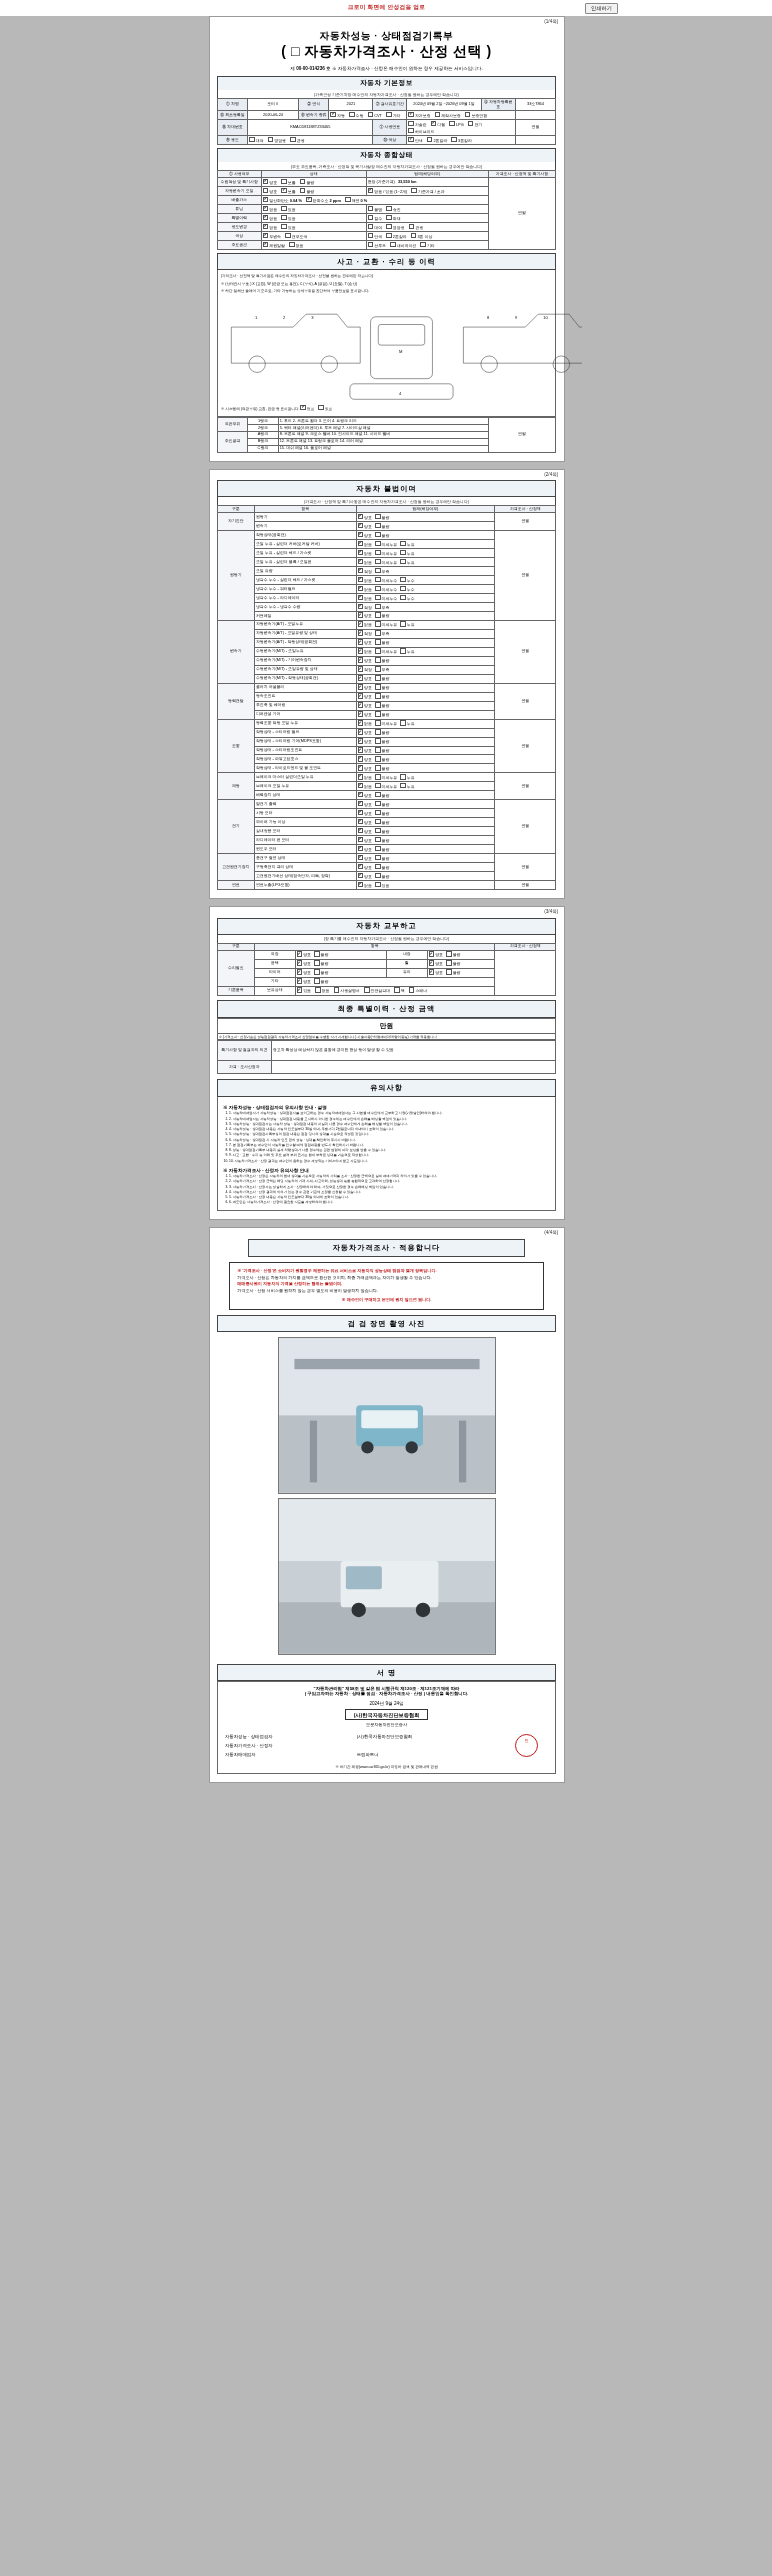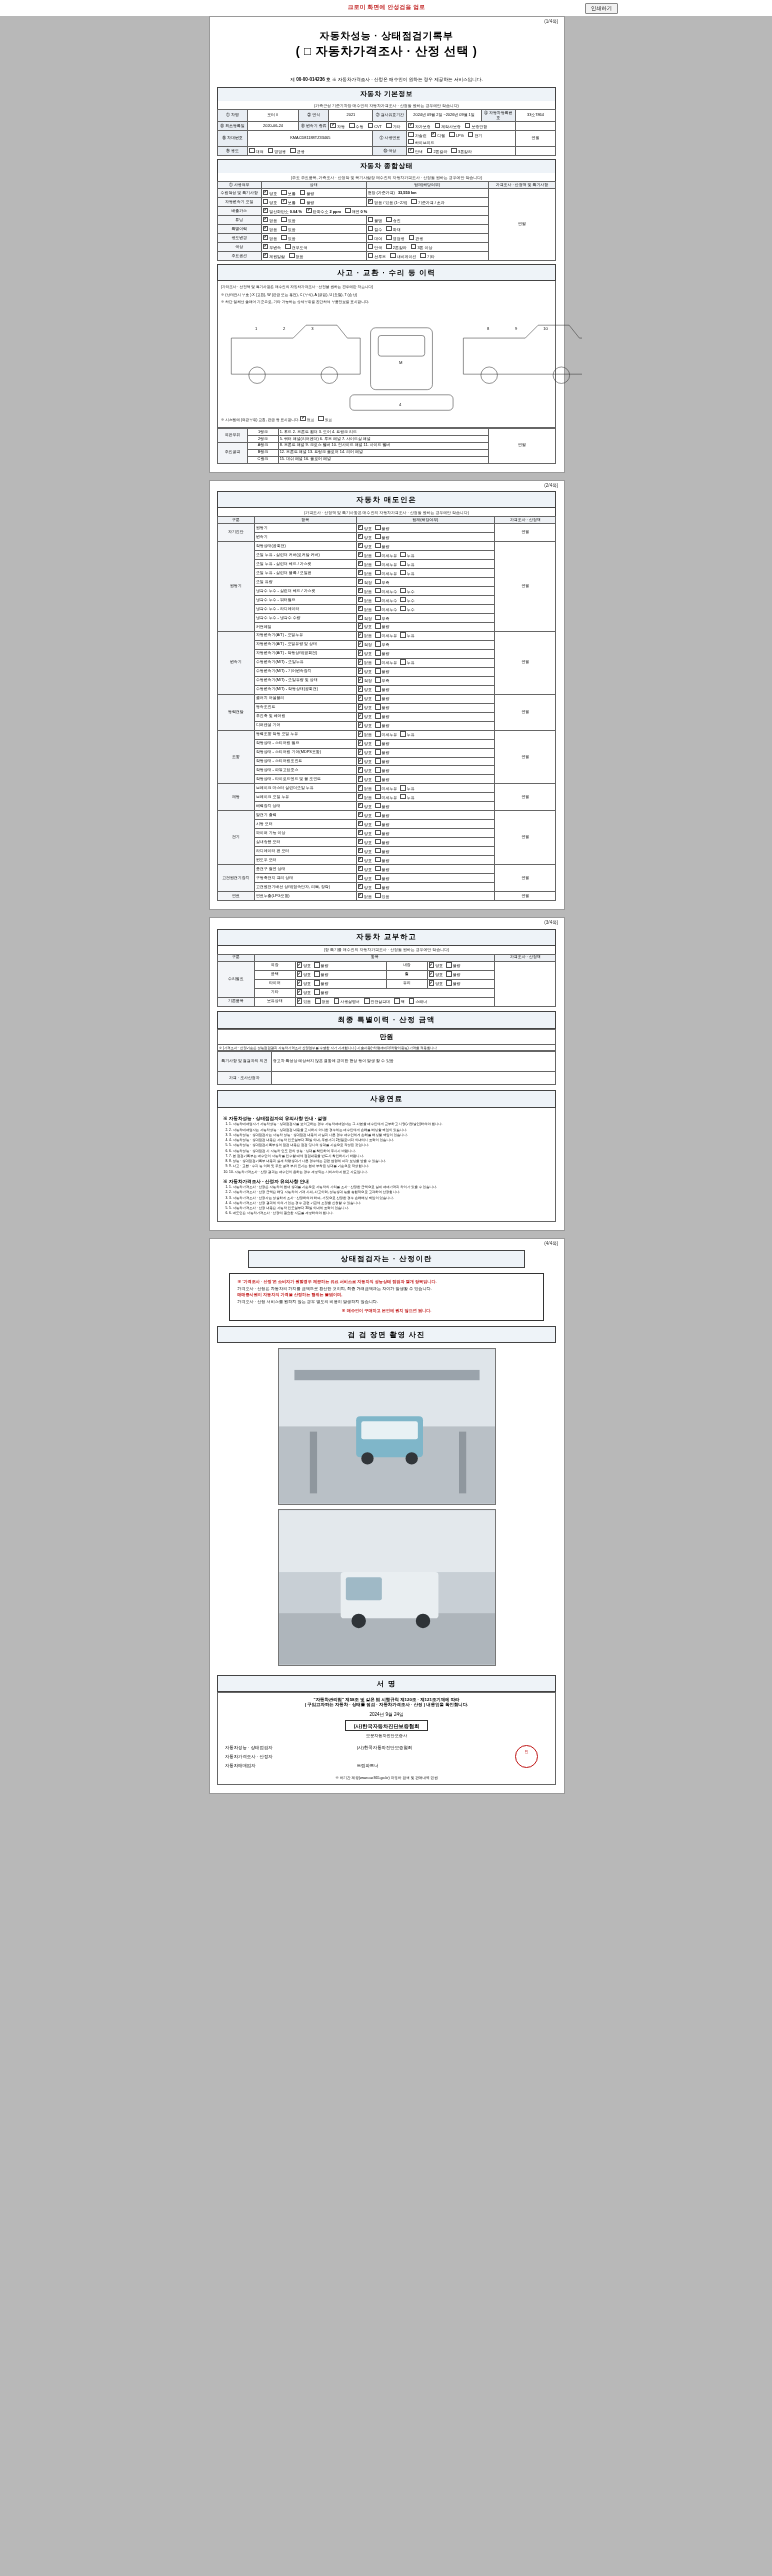--- a/index.html
+++ b/index.html
@@ -3,21 +3,21 @@
 <meta charset="utf-8">
 <style>
   html,body{margin:0;padding:0;background:#b8b8b8;font-family:"Liberation Sans",sans-serif;}
   .page-wrap{width:773px;margin:0 auto;background:#b8b8b8;}
   .topbar{width:773px;height:15.5px;background:#fff;display:flex;align-items:center;justify-content:center;position:relative;}
   .topbar .t{color:#c02020;font-size:5.7px;font-weight:bold;letter-spacing:0.3px;}
   .topbar .btn{position:absolute;right:155px;top:2.6px;border:0.5px solid #888;background:#f2f2f2;font-size:5.2px;padding:1px 5.2px;border-radius:1px;}
   .sheet{width:356px;margin:0 auto 7.2px auto;background:#fff;border:0.5px solid #9a9a9a;box-sizing:border-box;padding:5.2px 7.2px 8.2px 7.2px;position:relative;}
   .pg{position:absolute;right:5.2px;top:2.1px;font-size:4.6px;color:#333;}
   .doc-title{text-align:center;font-size:9.8px;font-weight:bold;letter-spacing:0.5px;line-height:1.35;margin:7.2px 0 1px 0;}
-  .doc-sub{text-align:center;font-size:12px;font-weight:bold;letter-spacing:0.5px;margin-bottom:17px;}
+  .doc-sub{text-align:center;font-size:14px;font-weight:bold;letter-spacing:0.5px;margin-bottom:5px;}
   .docno{text-align:center;font-size:4.6px;margin-bottom:5.2px;}
   .docno b{font-weight:bold;}
   .sec-band{border:0.5px solid #444;border-bottom:none;background:#eef3f8;text-align:center;font-size:6.7px;font-weight:bold;padding:2.1px 0;letter-spacing:0.5px;}
   .sec-note{border:0.5px solid #444;border-top:none;border-bottom:none;font-size:3.9px;text-align:center;padding:1.5px 0;color:#222;background:#fff;}
   table.grid{border-collapse:collapse;width:100%;font-size:3.9px;table-layout:fixed;}
   table.grid th,table.grid td{border:0.5px solid #666;padding:0.5px 1px;vertical-align:middle;line-height:1.25;}
   table.grid th{background:#eef1f5;font-weight:normal;text-align:center;}
   .c{text-align:center;}
   .l{text-align:left;}
   .hd{background:#e8edf3;text-align:center;}
@@ -316,21 +316,21 @@
       <tr>
         <td class="c">C랭크</td>
         <td class="l">15. 대쉬 패널  16. 플로어 패널</td>
       </tr>
     </tbody>
       </table>
   </div>
 
   <div class="sheet">
     <div class="pg">(2/4쪽)</div>
-    <div class="bigsec" style="margin-top:5.2px">자동차 매도인은</div>
+    <div class="bigsec" style="margin-top:5.2px">자동차 불법이며</div>
     <div class="sec-note">(가격조사 · 산정액 및 특기사항은 매수인의 자동차가격조사 · 산정을 원하는 경우에만 작습니다)</div>
     <table class="grid">
       <colgroup>
           <col style="width:11%">
           <col style="width:30%">
           <col style="width:41%">
           <col style="width:18%">
         </colgroup>
       <tbody>
           <tr>
@@ -614,21 +614,21 @@
         <td class="l" style="height:17.5px">중고차 특성상 예상하지 않은 결함에 경미한 현상 등이 발생 할 수 있음</td>
       </tr>
       <tr>
         <td class="hd2">가격 · 조사산정자</td>
         <td class="l" style="height:11.3px"></td>
       </tr>
     </tbody>
       </table>
 
     <div style="height:5.2px"></div>
-    <div class="bigsec">사용연료</div>
+    <div class="bigsec">유의사항</div>
     <div class="notice" style="border:0.5px solid #666;border-top:none;padding:4.1px 5.2px">
       <h4>※ 자동차성능 · 상태점검자의 유의사항 안내 · 설명</h4>
       <ol class="ol" id="notice-list-1">
           <li>1. 자동차매매업자가 자동차성능 · 상태점검자를 보이고하는 경우 자동차매매업자는 그 사본을 매수인에게 교부하고 서명(기명날인)하여야 합니다.</li>
           <li>2. 자동차매매업자는 자동차성능 · 상태점검 내용을 고지하지 아니한 경우에는 매수인에게 손해를 배상할 책임이 있습니다.</li>
           <li>3. 자동차성능 · 상태점검자는 자동차 성능 · 상태점검 내용이 사실과 다른 경우 매수인에게 손해를 배상할 책임이 있습니다.</li>
           <li>4. 자동차성능 · 상태점검 내용은 자동차 인도일부터 30일 이내, 주행거리 2천킬로미터 이내에서 효력이 있습니다.</li>
           <li>5. 자동차성능 · 상태점검기록부상의 점검 내용은 점검 당시의 상태를 기준으로 작성된 것입니다.</li>
           <li>6. 자동차성능 · 상태점검 시 자동차 인도 전의 성능 · 상태를 확인하여 주시기 바랍니다.</li>
           <li>7. 본 점검기록부는 매수인이 자동차를 인수할 때에 점검내용을 반드시 확인하시기 바랍니다.</li>
@@ -644,21 +644,21 @@
           <li>4. 자동차가격조사 · 산정 결과에 이의가 있는 경우 관련 기관에 조정을 신청할 수 있습니다.</li>
           <li>5. 자동차가격조사 · 산정 내용은 자동차 인도일부터 30일 이내에 효력이 있습니다.</li>
           <li>6. 매도인은 자동차가격조사 · 산정에 필요한 자료를 제공하여야 합니다.</li>
         </ol>
     </div>
   </div>
 
   <div class="sheet">
     <div class="pg">(4/4쪽)</div>
     <div style="height:6.2px"></div>
-    <div class="bigsec" style="margin:0 31px">상태점검자는 · 산정이란</div>
+    <div class="bigsec" style="margin:0 31px">자동차가격조사 · 적용합니다</div>
     <div class="warnbox">
       <div class="red">※ '가격조사 · 산정'은 소비자가 원할경우 제공하는 유료 서비스로 자동차의 성능상태 점검과 별개 항목입니다.</div>
       <div>가격조사 · 산정은 자동차의 가치를 금액으로 환산한 것이며, 최종 거래금액과는 차이가 발생할 수 있습니다.</div>
       <div class="red">매매종사원이 자동차의 가격을 산정하는 행위는 불법이며,</div>
       <div>가격조사 · 산정 서비스를 원하지 않는 경우 별도의 비용이 발생하지 않습니다.</div>
       <div style="text-align:center;margin-top:3.1px" class="red">※ 매수인이 구매하고 본인에 원치 않으면 됩니다.</div>
     </div>
 
     <div class="bigsec">검 검 장면 촬영 사진</div>
     <div class="photo">

